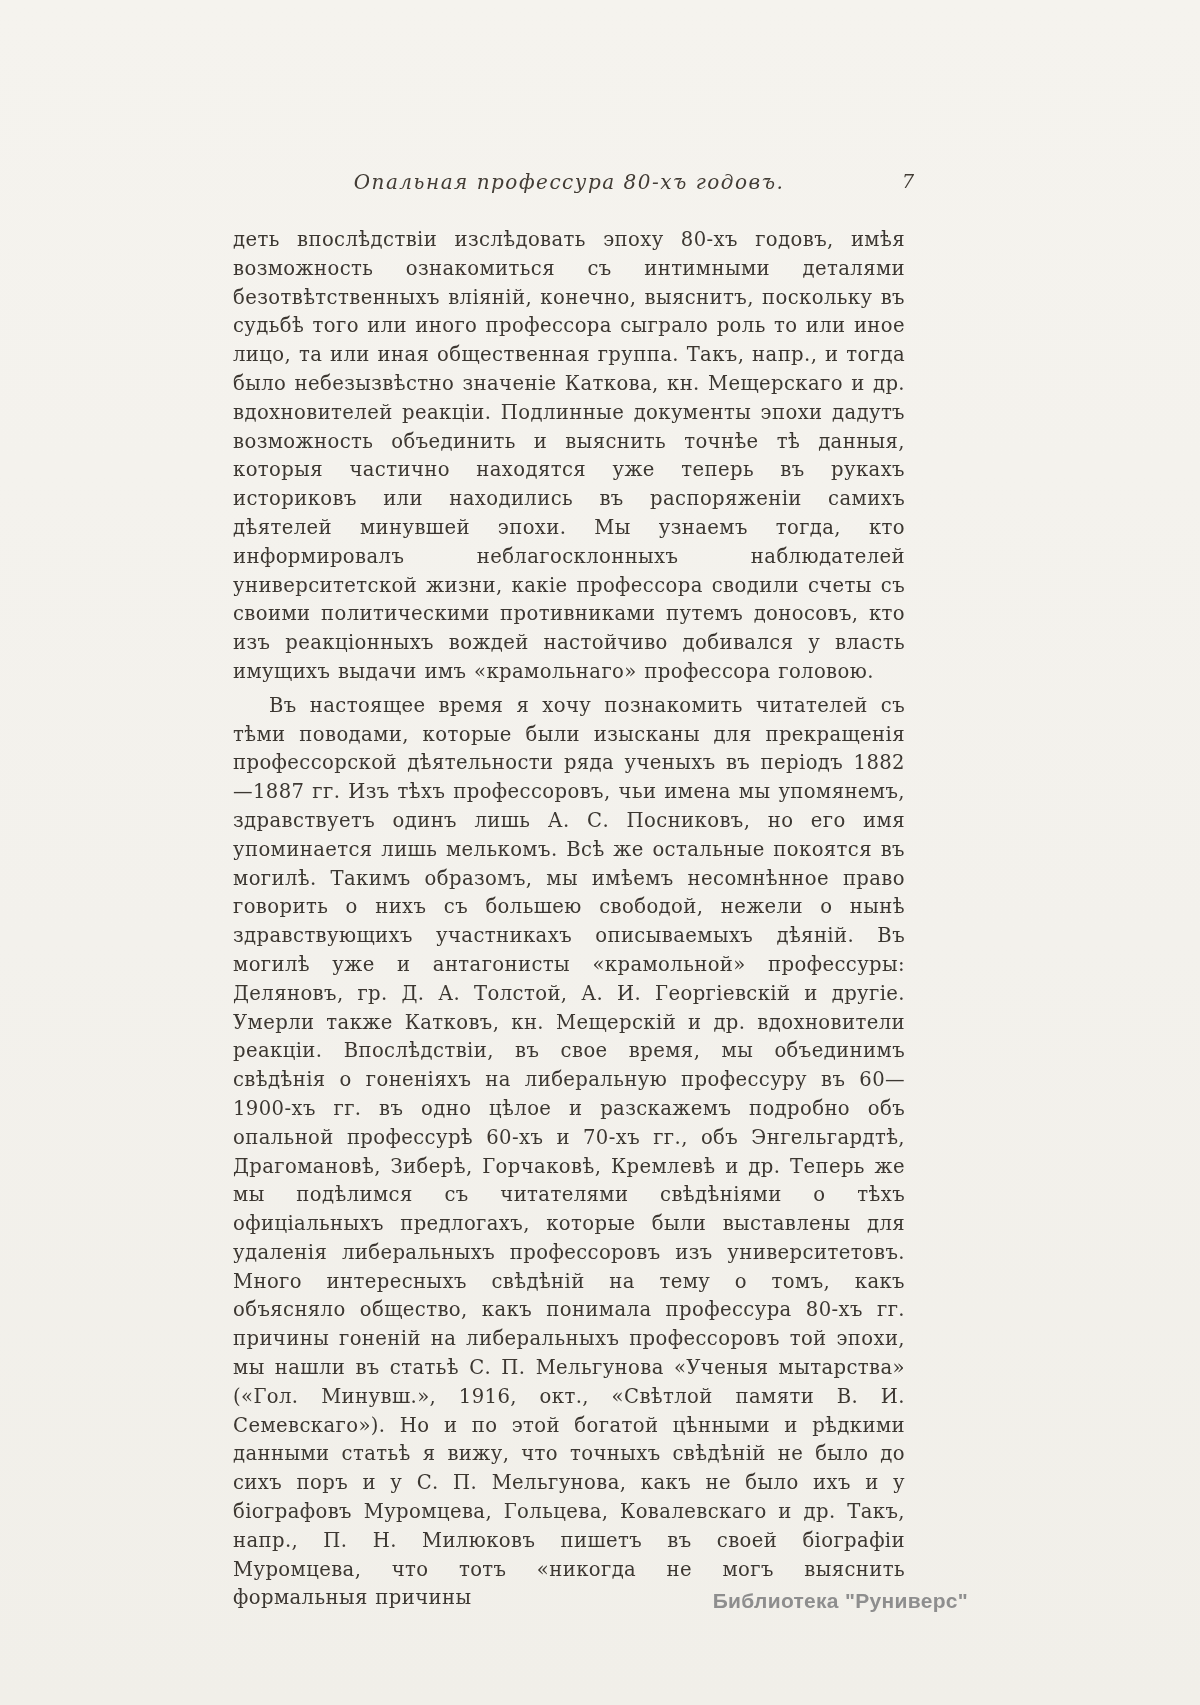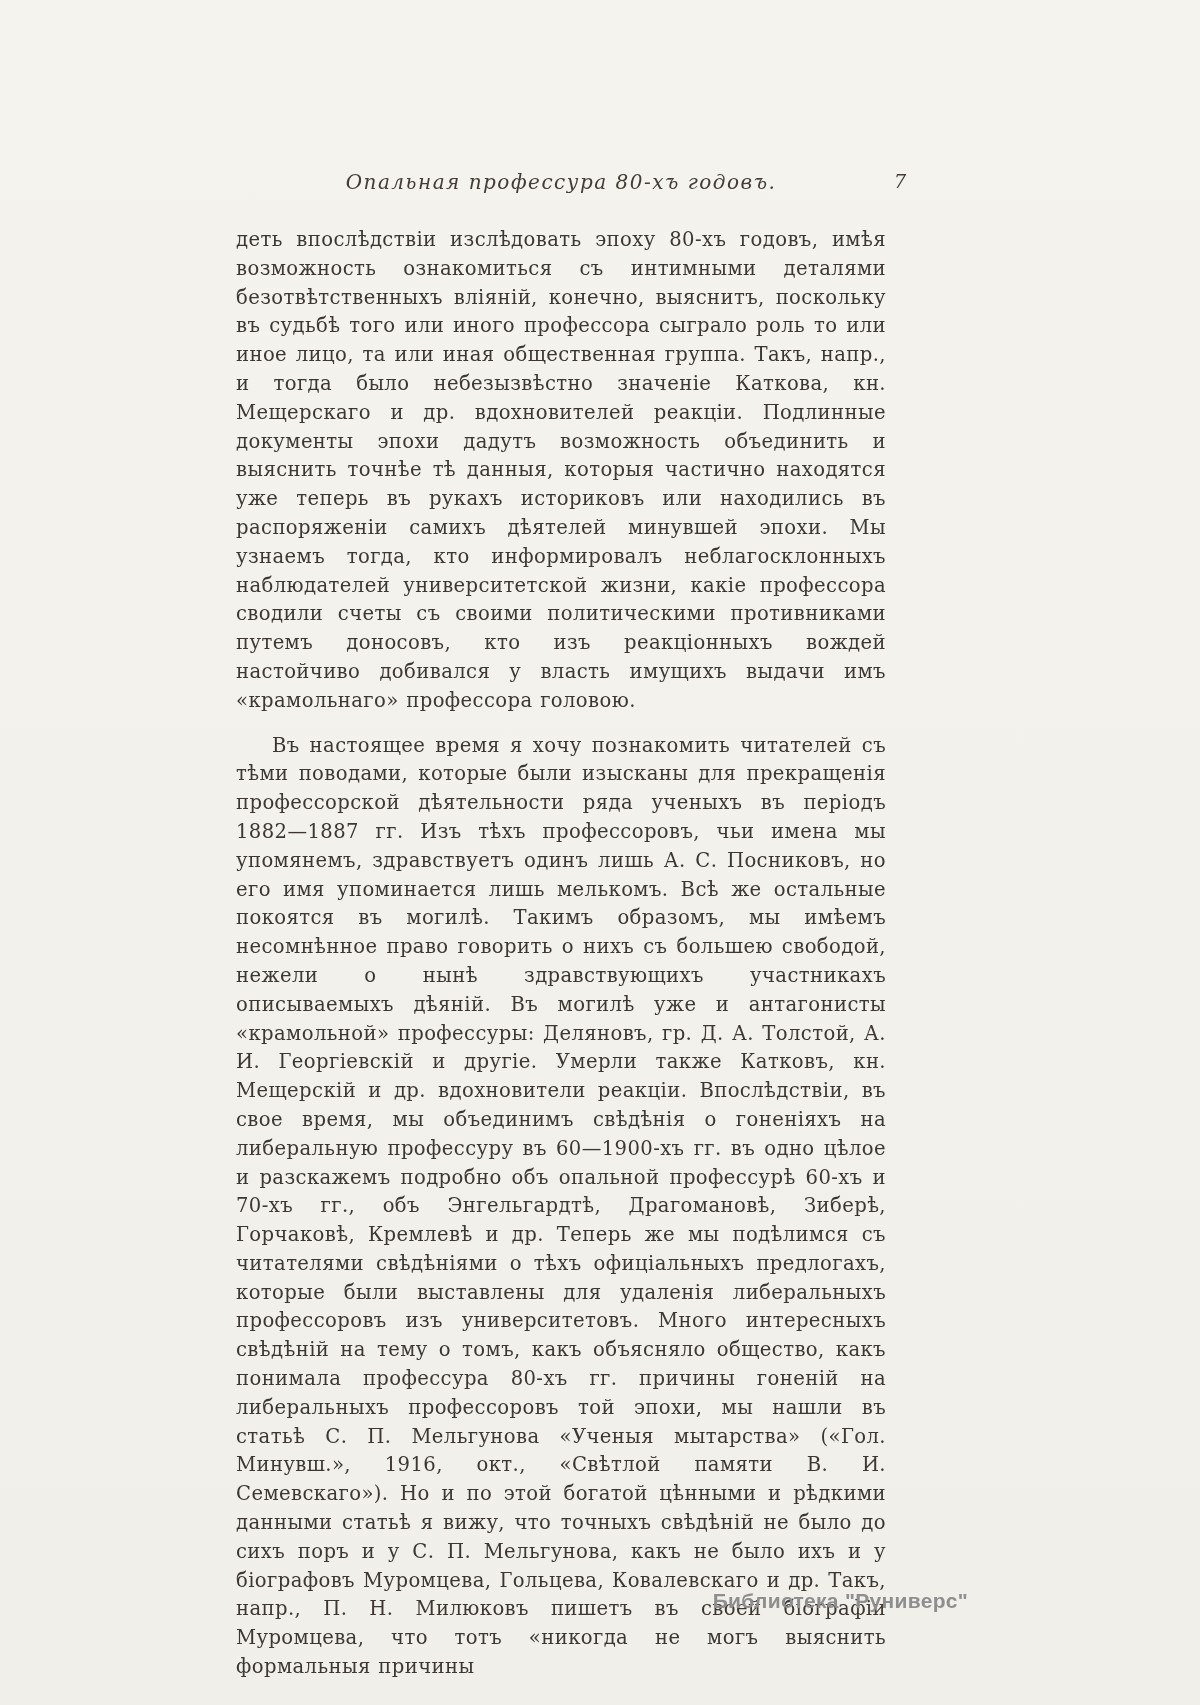--- a/index.html
+++ b/index.html
@@ -13,21 +13,21 @@
     height: 1705px;
     margin: 0 auto;
     background: #f4f2ed;
     background-image: linear-gradient(180deg, #f5f3ee 0%, #f3f1ec 55%, #f1efe9 100%);
     overflow: hidden;
     font-family: "DejaVu Serif", serif;
     color: #3c3731;
   }
   .text-column {
     position: absolute;
-    left: 220px;
+    left: 228px;
     top: 170px;
     width: 682px;
   }
   .running-header {
     position: relative;
     height: 40px;
     margin-bottom: 16px;
   }
   .running-title {
     position: absolute;
@@ -48,21 +48,21 @@
     color: #423c35;
   }
   .text-block {
     text-align: justify;
     font-size: 19.6px;
     line-height: 28.8px;
     letter-spacing: 0.4px;
     word-spacing: 1px;
   }
   .para {
-    margin: 16px;
+    margin: 5px;
   }
   .para.indent {
     text-indent: 36px;
   }
   .para .it {
   }
   .watermark {
     position: absolute;
     right: 232px;
     bottom: 92px;

